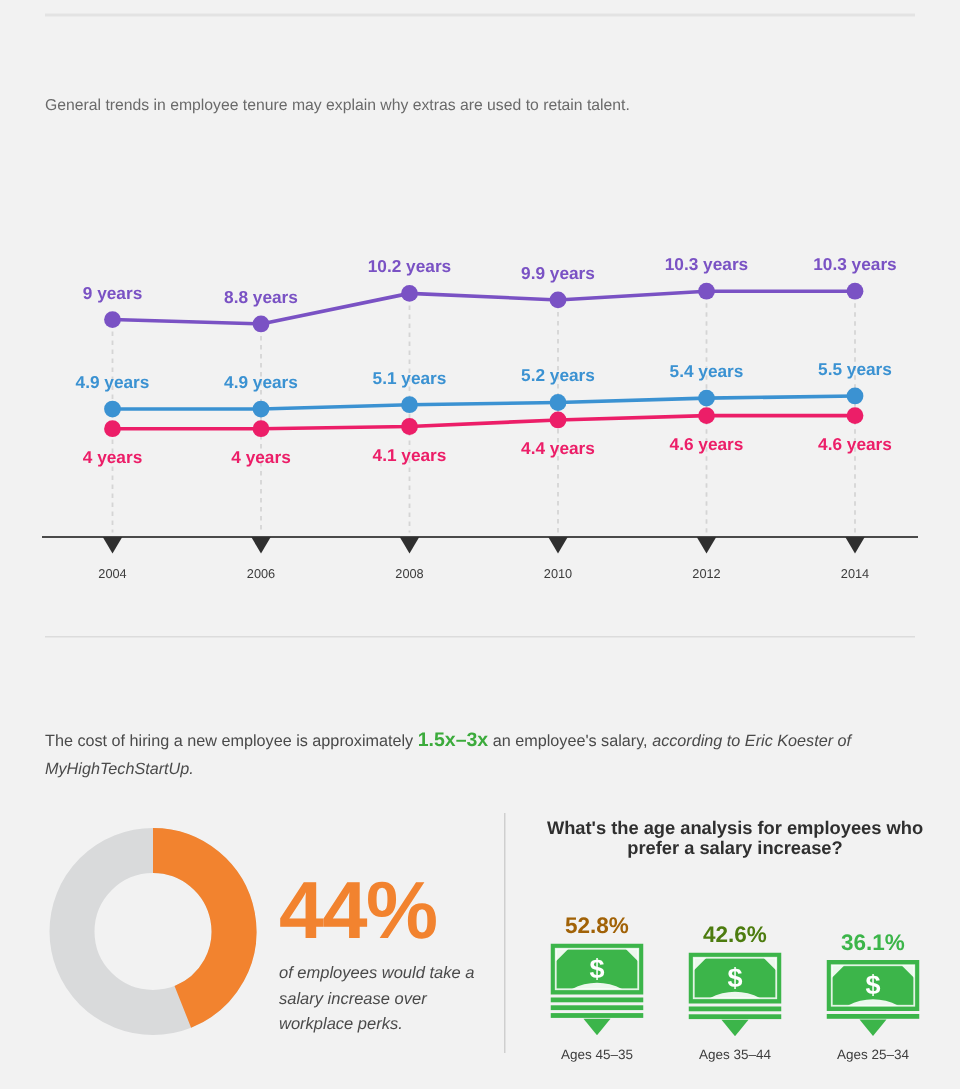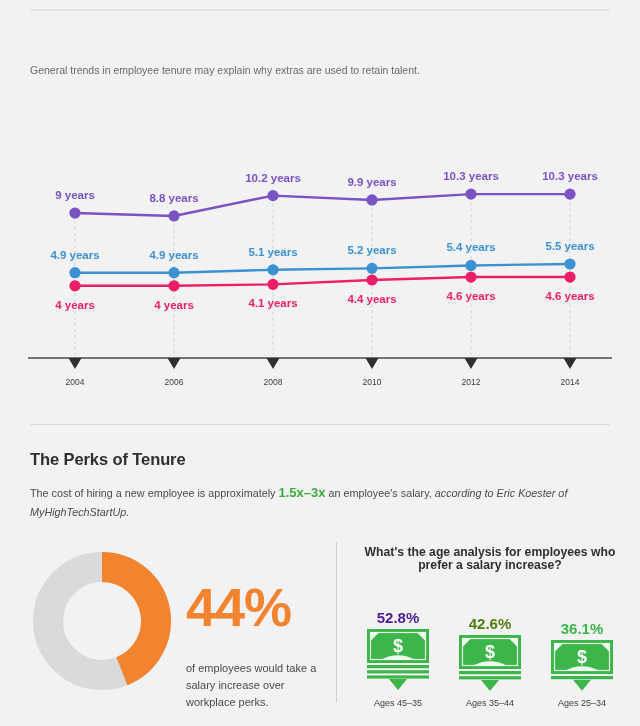--- a/index.html
+++ b/index.html
@@ -156,24 +156,25 @@
     width: 145px;
   }
   .big-pct {
     font-size: 54px;
     font-weight: bold;
     color: #f2832f;
     line-height: 54px;
     letter-spacing: -1px;
   }
   .donut-caption {
-    margin-top: 26px;
+    margin-top: 7px;
     font-size: 11px;
     color: #4a4a4a;
     line-height: 17px;
+    font-style: italic;
   }
 
   
   .money-q {
     position: absolute;
     left: 356px;
     top: 546px;
     width: 268px;
     text-align: center;
     font-size: 12.2px;
@@ -289,21 +290,20 @@
           <text x="273" y="51.59" fill="#7a52c4" text-anchor="middle" class="pt-label">10.2 years</text>
           <text x="372" y="55.954999999999984" fill="#7a52c4" text-anchor="middle" class="pt-label">9.9 years</text>
           <text x="471" y="50.13499999999999" fill="#7a52c4" text-anchor="middle" class="pt-label">10.3 years</text>
           <text x="570" y="50.13499999999999" fill="#7a52c4" text-anchor="middle" class="pt-label">10.3 years</text>
         </g>
     </svg>
   </div>
 
   <div class="mid-divider"></div>
 
-  <div class="sec2-title">The Perks of Tenure</div>
   <div class="sec2-body">
     <span>The cost of hiring a new employee is approximately </span><span class="hl">1.5x–3x</span><span> an employee's salary, </span><span class="ital">according to Eric Koester of MyHighTechStartUp.</span>
   </div>
 
   <div class="donut-wrap">
     <svg width="140" height="140" viewBox="0 0 140 140">
       <circle cx="70" cy="70" r="54" fill="none" stroke="#d9dadb" stroke-width="30"></circle>
       <path id="donut-arc" fill="none" stroke="#f2832f" stroke-width="30" d="M 70 16 A 54 54 0 0 1 89.87872584497262 120.20793023796557"></path>
     </svg>
   </div>
@@ -311,21 +311,21 @@
   <div class="donut-text">
     <div class="big-pct">44%</div>
     <div class="donut-caption">of employees would take a salary increase over workplace perks.</div>
   </div>
 
   <div class="vert-divider"></div>
 
   <div class="money-q">What's the age analysis for employees who prefer a salary increase?</div>
   <div class="money-row" id="money-row">
       <div class="money-col">
-        <div class="money-pct" style="color: #4c1d95;">52.8%</div>
+        <div class="money-pct" style="color: #a16207;">52.8%</div>
         <svg width="62" height="61.6" viewBox="0 0 62 61.6" class="money-icon">
           <rect x="0" y="0" width="62" height="34" fill="#3cb54a"></rect>
           <rect x="3.5" y="3.5" width="55" height="27" fill="none" stroke="#ffffff" stroke-width="1.2" opacity="0.85"></rect>
           <path d="M 3.5 3.5 L 12 3.5 L 3.5 12 Z" fill="#ffffff" opacity="0.9"></path>
           <path d="M 58.5 3.5 L 50 3.5 L 58.5 12 Z" fill="#ffffff" opacity="0.9"></path>
           <path d="M 14 30.5 Q 31 22 48 30.5 Z" fill="#ffffff" opacity="0.9"></path>
           <text x="31" y="23" text-anchor="middle" fill="#ffffff" font-family="&quot;Liberation Sans&quot;, sans-serif" font-size="18" font-weight="bold">$</text>
           <rect x="0" y="36" width="62" height="3.2" fill="#3cb54a"></rect>
           <rect x="0" y="41.2" width="62" height="3.2" fill="#3cb54a"></rect>
           <rect x="0" y="46.4" width="62" height="3.2" fill="#3cb54a"></rect>

